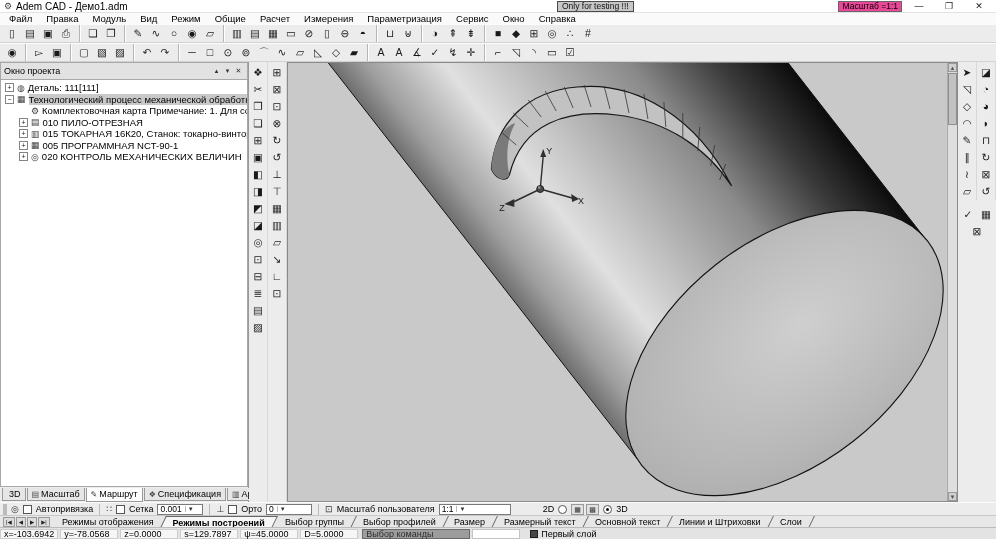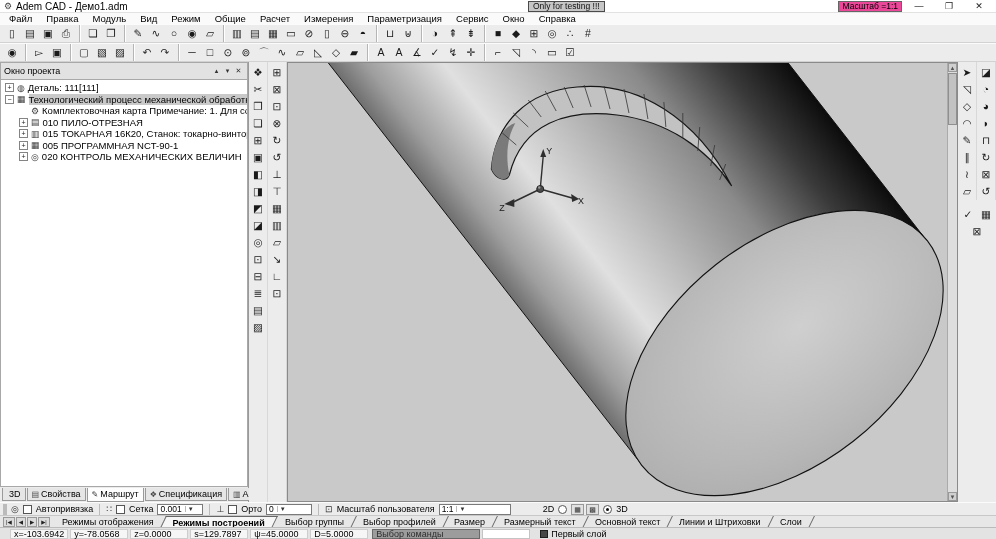--- a/index.html
+++ b/index.html
@@ -2,21 +2,21 @@
 <html><head>
 <meta charset="utf-8">
 <style>
   *{box-sizing:border-box;margin:0;padding:0}
   html,body{width:996px;height:539px;overflow:hidden}
   body{font-family:"Liberation Sans",sans-serif;font-size:11px;background:#ececec;position:relative;color:#000}
 
   
   .titlebar{height:13px;background:#fff;display:flex;align-items:center;gap:4px;padding:0 4px;font-size:10px;position:relative;border-bottom:1px solid #e2e2e2}
   .app-icon{font-size:9px;color:#444;line-height:12px}
-  .badge{position:absolute;left:528px;top:1px;background:#c6c6c6;border:1px solid #4a4a4a;padding:0 4px;font-size:8.5px;height:11px;line-height:9px;color:#111}
+  .badge{position:absolute;left:557px;top:1px;background:#c6c6c6;border:1px solid #4a4a4a;padding:0 4px;font-size:8.5px;height:11px;line-height:9px;color:#111}
   .scale-box{margin-left:auto;border:1px solid #666;background:#ec4899;padding:0 3px;font-size:8.5px;height:11px;line-height:9px}
   .winbtn{width:26px;text-align:center;font-size:9px;color:#222;line-height:12px}
 
   
   .menubar{height:11px;display:flex;align-items:flex-start;background:#fafafa;font-size:9.5px;padding-left:2px}
   .mitem{padding:0 7px;line-height:11px}
 
   
   .toolbar{height:19px;display:flex;align-items:center;background:#ececec;border-top:1px solid #fbfbfb;border-bottom:1px solid #d2d2d2;padding-left:3px}
   .tbgroup{display:flex;align-items:center}
@@ -70,21 +70,21 @@
   .iconbtn{width:13px;height:11px;border:1px solid #999;background:#e2e2e2;font-size:7px;line-height:10px;text-align:center;color:#333}
 
   .modetabs{position:absolute;top:515px;left:0;width:996px;height:12px;background:#e7e7e7;border-top:1px solid #c8c8c8;display:flex;align-items:center;font-size:9px}
   .vcr{display:flex;gap:1px;padding:0 3px}
   .vbtn{border:1px solid #999;background:#dcdcdc;height:10px;line-height:8px;font-size:5.5px;padding:0 2px;color:#222}
   .mtabwrap{display:flex;align-items:stretch;height:12px}
   .mtab{padding:0 9px;line-height:12px;border-right:1px solid #666;transform:skewX(-26deg);display:inline-block;background:transparent}
   .mtab>span{display:inline-block;transform:skewX(26deg)}
   .mtab.active{font-weight:bold;background:#f6f6f6;border:1px solid #666;border-bottom:none}
 
-  .statusbar{position:absolute;top:527px;left:0;width:996px;height:12px;background:#e3e3e3;border-top:1px solid #bbb;display:flex;align-items:center;font-size:9px;gap:2px;padding-left:10px}
+  .statusbar{position:absolute;top:527px;left:0;width:996px;height:12px;background:#e3e3e3;border-top:1px solid #bbb;display:flex;align-items:center;font-size:9px;gap:2px;padding-left:0}
   .coordbox{background:#f6f6f6;border:1px solid #cdcdcd;height:10px;line-height:8px;padding:0 3px}
   .cmdbox{width:108px;background:#9c9c9c;color:#2e2e2e;border:1px solid #6a6a6a;height:10px;line-height:8px;padding:0 3px;margin-left:2px}
   .inputbox{width:48px;background:#fff;border:1px solid #c4c4c4;height:10px}
   .layer{display:flex;align-items:center;gap:3px;margin-left:8px}
   .swatch{width:8px;height:8px;background:#464646;border:1px solid #1e1e1e}
 </style>
 </head>
 <body>
 
 <div class="titlebar">
@@ -253,21 +253,21 @@
         <span class="tlabel">020 КОНТРОЛЬ МЕХАНИЧЕСКИХ ВЕЛИЧИН</span>
       </div>
       </div>
     <div class="panel-tabs">
         <span class="ptab">
         <span class="pticon"></span>
         <span>3D</span>
       </span>
         <span class="ptab">
         <span class="pticon">▤</span>
-        <span>Свойства</span>
+        <span>Масштаб</span>
       </span>
         <span class="ptab active">
         <span class="pticon">✎</span>
         <span>Маршрут</span>
       </span>
         <span class="ptab">
         <span class="pticon">❖</span>
         <span>Спецификация</span>
       </span>
         <span class="ptab">

